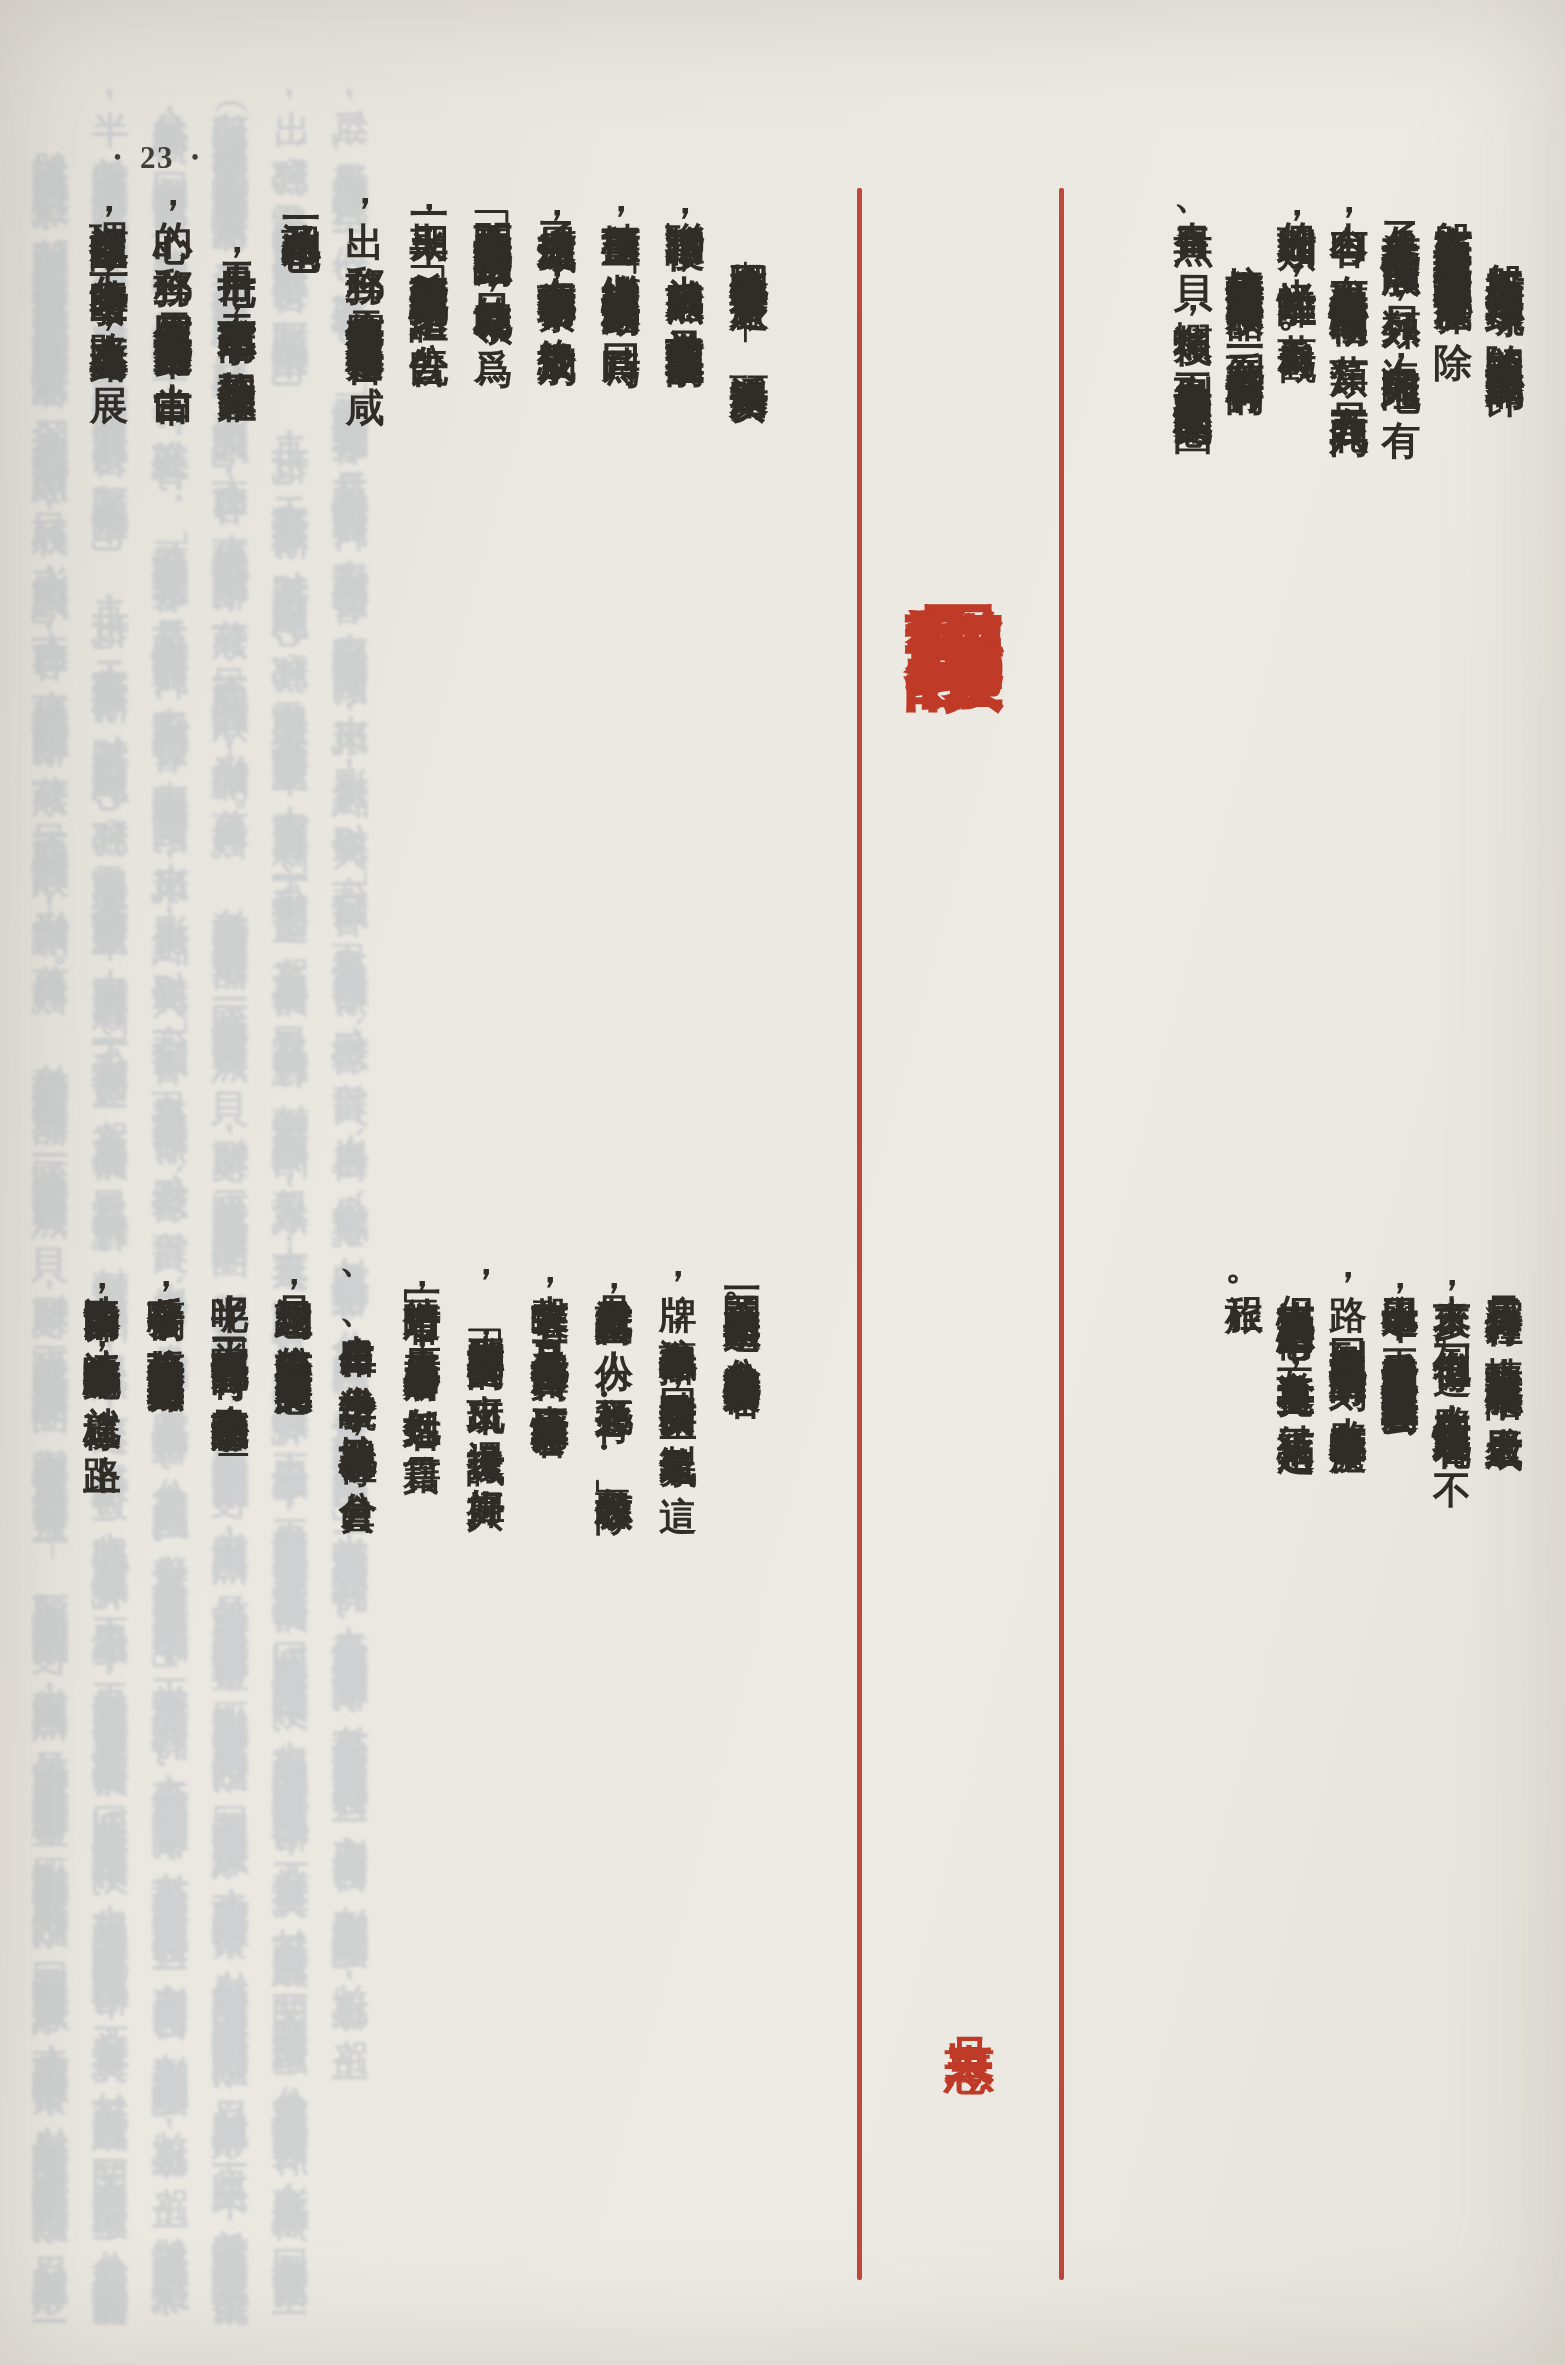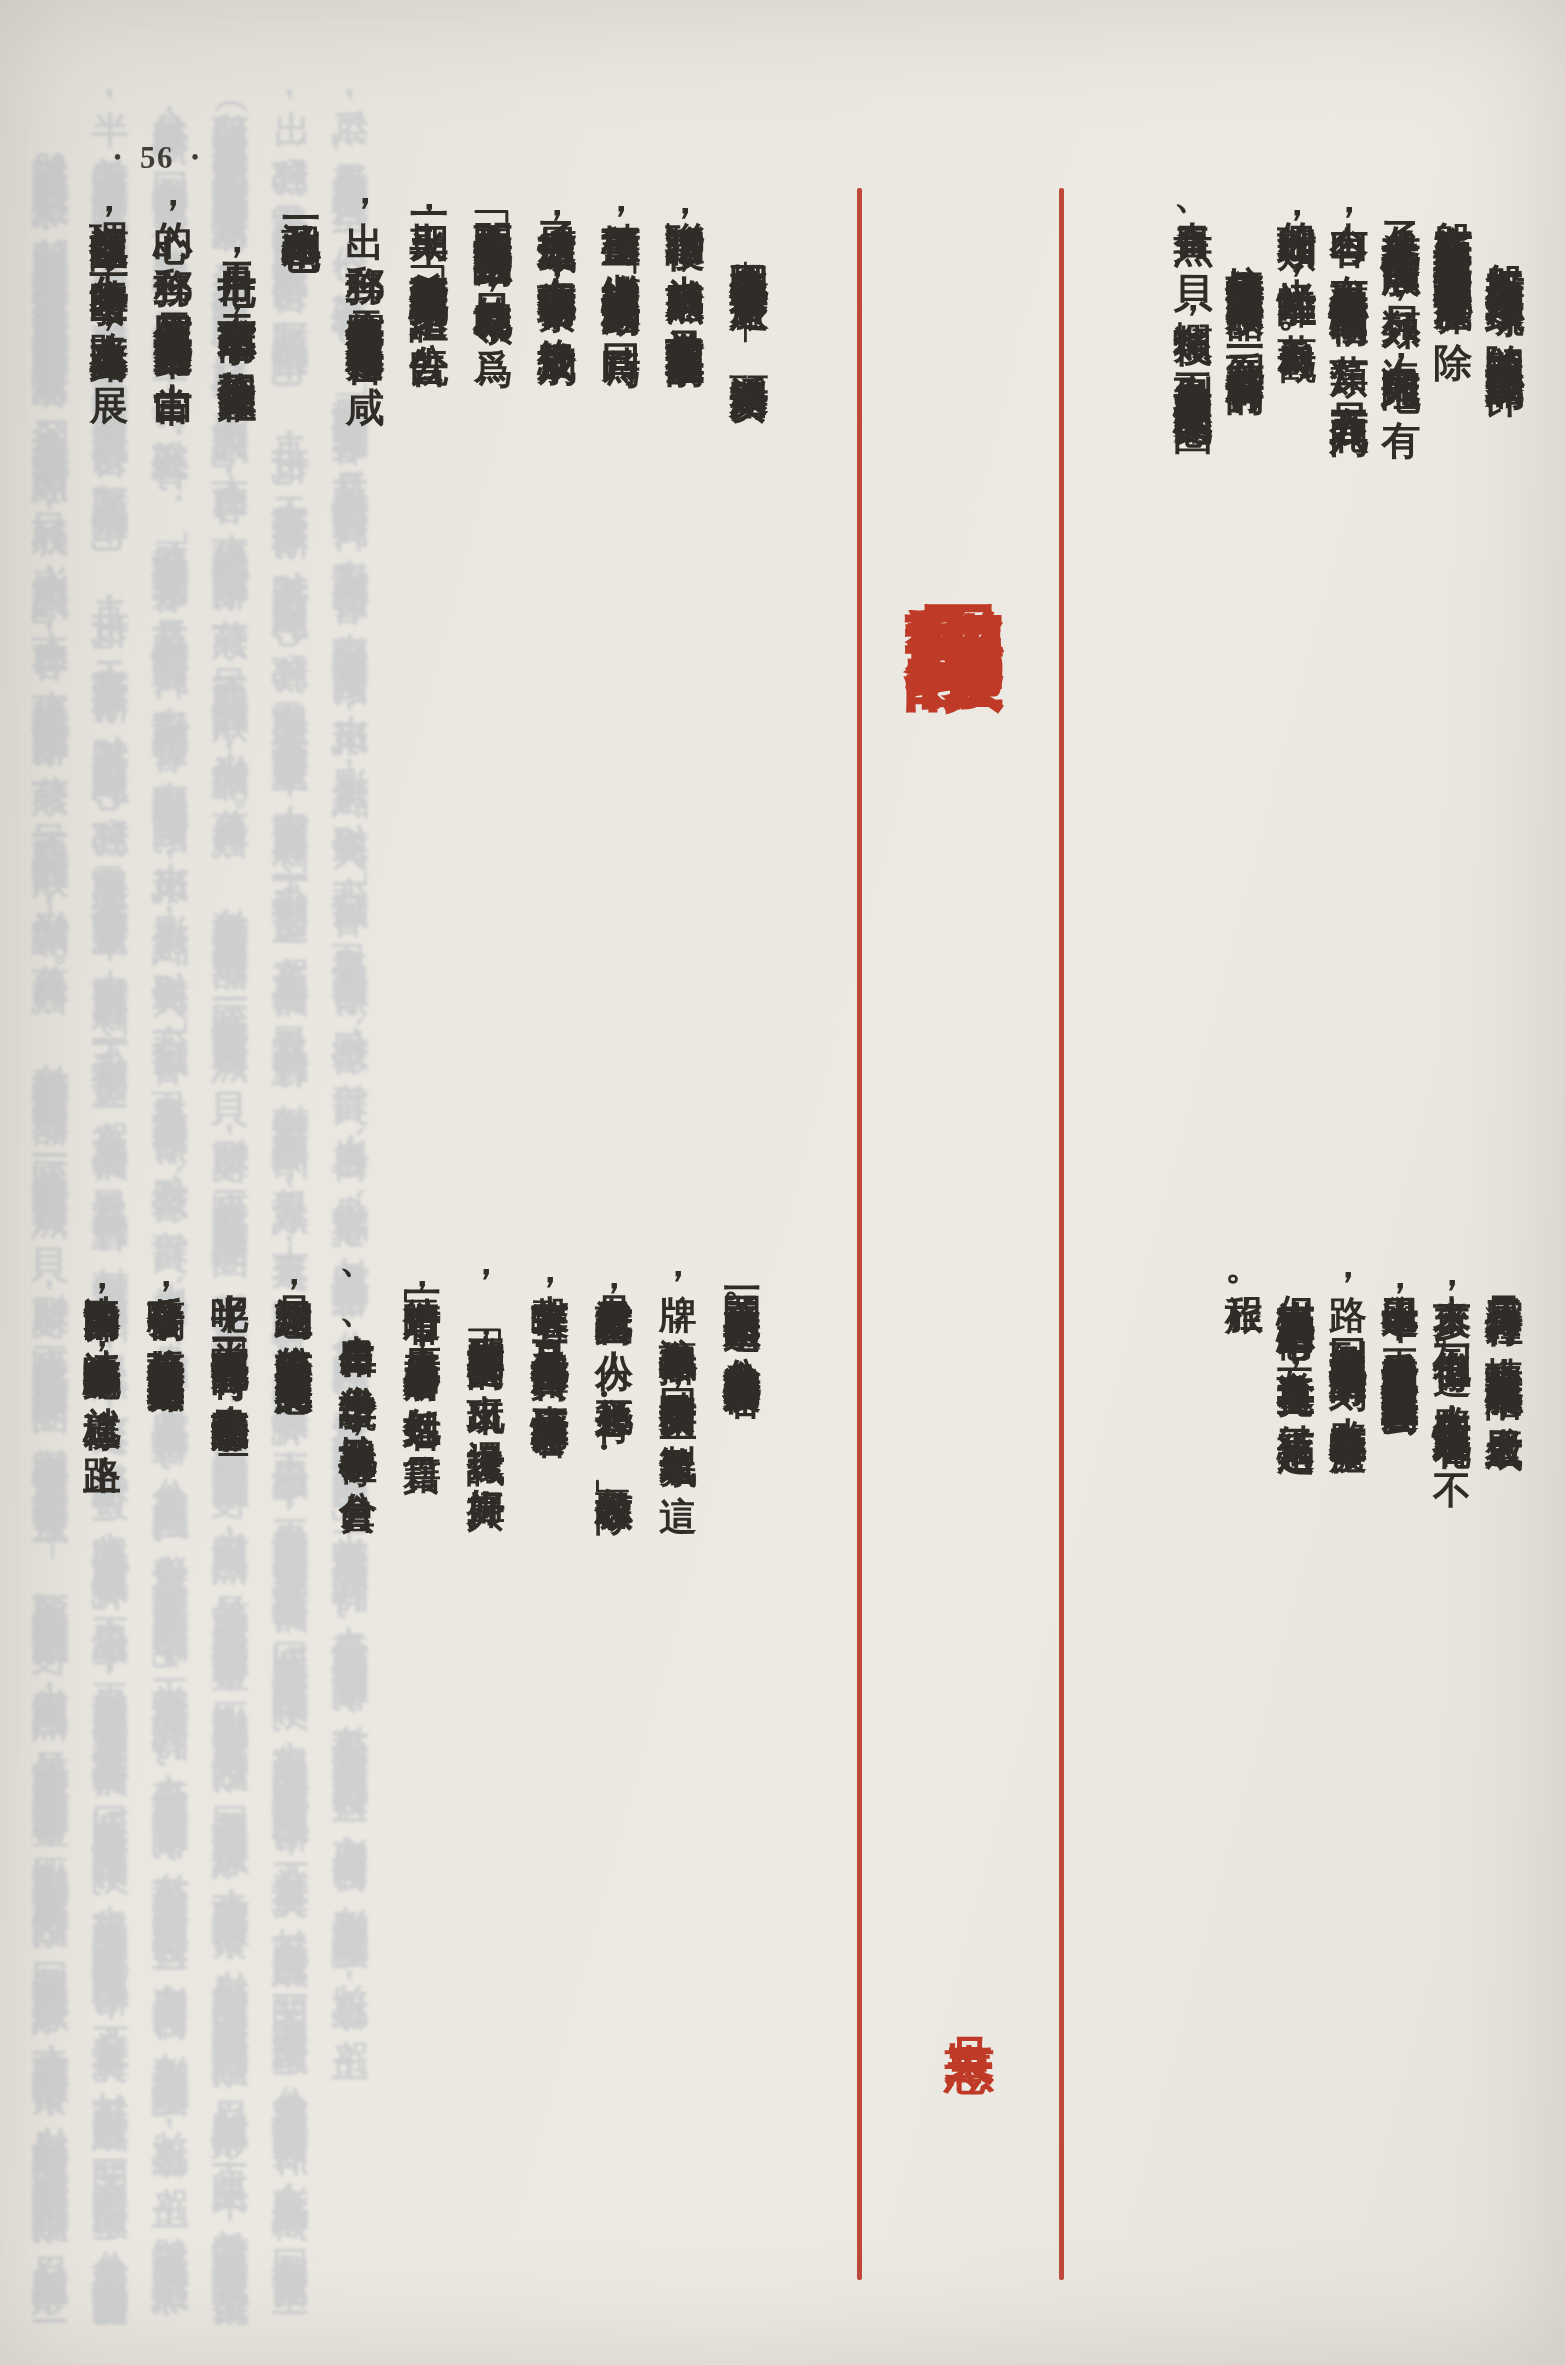--- a/index.html
+++ b/index.html
@@ -88,21 +88,21 @@
 </style>
 </head>
 <body>
 
 <div class="page">
 
   <div class="bleed">　船行卅五分鐘到達小琉球，隨卽改乘小型玻璃船（卽船底有五片透明玻璃）沿島邊珊瑚礁岸觀賞海底世界，除了各式各樣千奇百怪的魚簇、貝類外，海中宛如陸地，有山有谷，有礁岩和奇奇怪怪的植物、藻類，另有五花八門的珊瑚類，光怪陸離，蔚爲奇觀。　接着轉往海上樂園（水簇舘），看到一些甚爲稀有的奇異魚、貝、蝦類後，再到烏漆八黑的烏鬼洞兜了一圈（　桃園分會自從三月份舉辦「春之旅——溪頭未婚男女聯誼活動」後，由於反應熱烈，於是在古常理及各理監事的積極籌畫下，繼續推出「春之旅第二梯次活動」，同時爲了擴展交遊領域，在古常理的密切聯繫下，終於促成了別開生面的「郵務電信聯誼自强活動」，目的地爲草嶺，爲期一天半，希望能藉此促進「郵電一家」之情誼。公告旣出，郵務、電信之靑年男女同仁皆爲之歡欣奔相走告，咸認此乃一創舉也！　十二月七日，天空雖然下著小雨，却掩不住大夥雀躍的心，郵務、電信同仁共九十人分乘兩部遊覽車，由古常理親自領隊，下午一時準時出發，一路直上高速公路，展只需三分鐘行程）；轉車前往美人礁爬石階，壁岩天成，古木參天，倒也值得一遊。大夥匆匆忙忙地走馬看花，不覺已過中午，再乘船返回林園午餐後取道嘉義直上高速公路，回到台北已過華燈初上的時刻了，大夥兒在略帶疲倦但充滿喜悅而興奮的心情中，互道珍重再見，結束了這趟旅程。開了一天半的草嶺山水遊。分會爲此次活動特別製作了名牌，讓參加者佩掛，同時安排男女同坐，製造氣氛，「這是考試最新資料，一人一份，必須死背……」忽聽古領隊大聲嚷著，又見他手持一疊打印資料，表情正經的分發著，大夥正納悶著「眞是的，出來玩，還提考試，好掃興！」待定睛一看，原來是所有參加者名册，包括姓名、籍貫、出生年月日、身份證字號、地址及服務單位等，分會眞是設想週到，這份資料足可供大夥參考並尋覓理想的另一半呢！正當大家在靜靜的「死背」時，小李子就在那頭喳呼著分發橘子，接著張主持人宣佈開始車上熱身節目，一連串緊湊的節目，連瞌睡蟲都給嚇跑了，就這樣，一路上　船行卅五分鐘到達小琉球，隨卽改乘小型玻璃船（卽船底有五片透明玻璃）沿島邊珊瑚礁岸觀賞海底世界，除了各式各樣千奇百怪的魚簇、貝類外，海中宛如陸地，有山有谷，有礁岩和奇奇怪怪的植物、藻類，另有五花八門的珊瑚類，光怪陸離，蔚爲奇觀。　接着轉往海上樂園（水簇舘），看到一些甚爲稀有的奇異魚、貝、蝦類後，再到烏漆八黑的烏鬼洞兜了一圈（　桃園分會自從三月份舉辦「春之旅——溪頭未婚男女聯誼活動」後，由於反應熱烈，於是在古常理及各理監事的積極籌畫下，繼續推出「春之旅第二梯次活動」，同時爲了擴展交遊領域，在古常理的密切聯繫下，終於促成了別開生面的「郵務電信聯誼自强活動」，目的地爲草嶺，爲期一天半，希望能藉此促進「郵電一家」之情誼。公告旣出，郵務、電信之靑年男女同仁皆爲之歡欣奔相走告，咸認此乃一創舉也！　十二月七日，天空雖然下著小雨，却掩不住大夥雀躍的心，郵務、電信同仁共九十人分乘兩部遊覽車，由古常理親自領隊，下午一時準時出發，一路直上高速公路，展只需三分鐘行程）；轉車前往美人礁爬石階，壁岩天成，古木參天，倒也值得一遊。大夥匆匆忙忙地走馬看花，不覺已過中午，再乘船返回林園午餐後取道嘉義直上高速公路，回到台北已過華燈初上的時刻了，大夥兒在略帶疲倦但充滿喜悅而興奮的心情中，互道珍重再見，結束了這趟旅程。開了一天半的草嶺山水遊。分會爲此次活動特別製作了名牌，讓參加者佩掛，同時安排男女同坐，製造氣氛，「這是考試最新資料，一人一份，必須死背……」忽聽古領隊大聲嚷著，又見他手持一疊打印資料，表情正經的分發著，大夥正納悶著「眞是的，出來玩，還提考試，好掃興！」待定睛一看，原來是所有參加者名册，包括姓名、籍貫、出生年月日、身份證字號、地址及服務單位等，分會眞是設想週到，這份資料足可供大夥參考並尋覓理想的另一半呢！正當大家在靜靜的「死背」時，小李子就在那頭喳呼著分發橘子，接著張主持人宣佈開始車上熱身節目，一連串緊湊的節目，連瞌睡蟲都給嚇跑了，就這樣，一路上</div>
 
   <div class="page-number">
     <span class="dot">•</span>
-    <span>56</span>
+    <span>23</span>
     <span class="dot">•</span>
   </div>
 
   <div class="vblock prev-top" style="--pitch:52px;--fs:39px;--ls:3.4px">
       <div class="vcol">　船行卅五分鐘到達小琉球，隨卽改乘小型玻璃船（卽</div>
       <div class="vcol">船底有五片透明玻璃）沿島邊珊瑚礁岸觀賞海底世界，除</div>
       <div class="vcol">了各式各樣千奇百怪的魚簇、貝類外，海中宛如陸地，有</div>
       <div class="vcol">山有谷，有礁岩和奇奇怪怪的植物、藻類，另有五花八門</div>
       <div class="vcol">的珊瑚類，光怪陸離，蔚爲奇觀。</div>
       <div class="vcol">　接着轉往海上樂園（水簇舘），看到一些甚爲稀有的</div>

